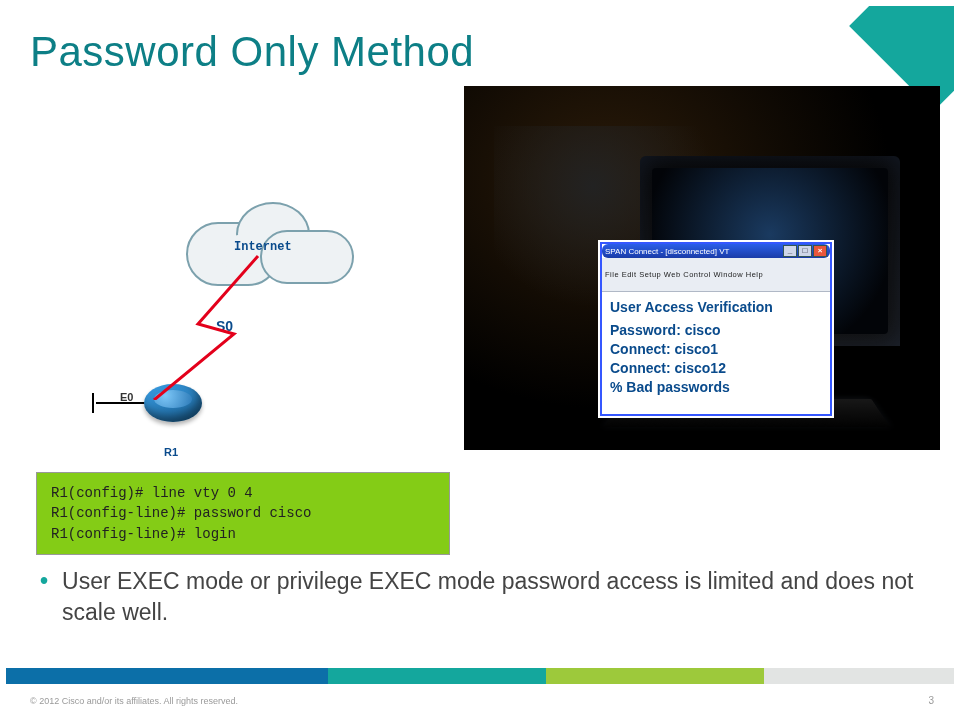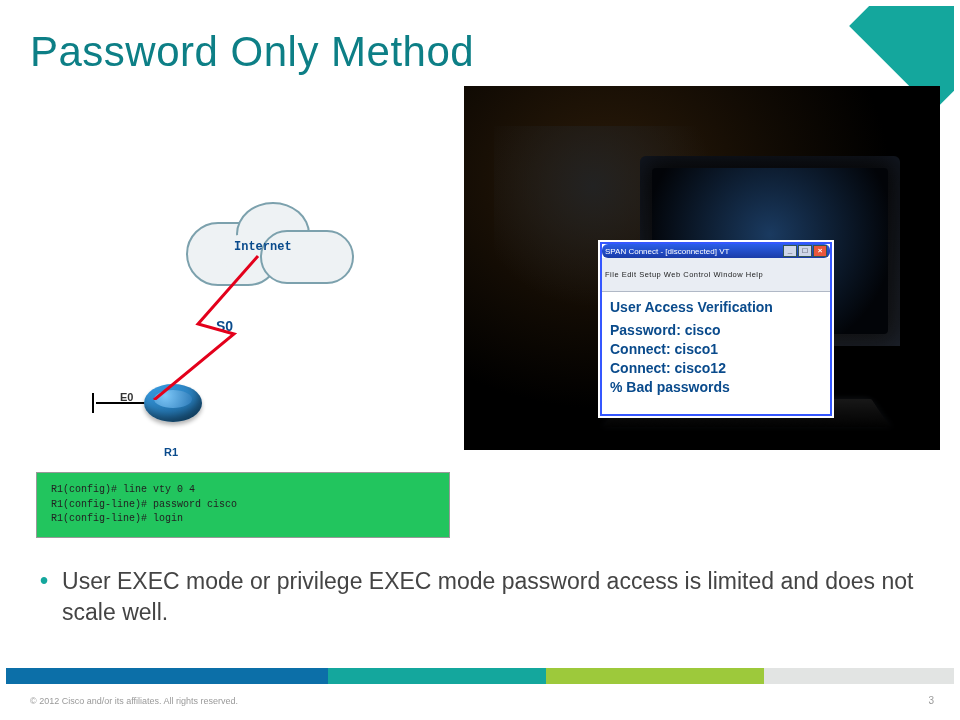--- a/index.html
+++ b/index.html
@@ -31,21 +31,21 @@
   .keyboard { position: absolute; bottom: 18px; left: 150px; right: 60px; height: 40px; background: linear-gradient(#181818,#020202); transform: perspective(200px) rotateX(45deg); border-radius: 2px; box-shadow: 0 -2px 8px rgba(90,100,120,0.15); }
 
   .terminal { position: absolute; top: 156px; right: 108px; width: 228px; background: #fff; border: 2px solid #3557ff; font-size: 9px; box-shadow: 0 0 0 2px #fff; }
   .term-title { background: linear-gradient(#2b5fe8,#1a3ca8); color: #fff; padding: 1px 3px; display: flex; justify-content: space-between; align-items: center; font-size: 8px; border-radius: 6px; }
   .term-btns span { display: inline-block; width: 12px; height: 10px; background: #cfd6e8; margin-left: 1px; border: 1px solid #355; font-size: 8px; line-height: 9px; text-align: center; color: #223; font-weight: bold; }
   .term-btns span.close { background: #e8573b; color: #fff; }
   .term-menu { background: #e9edf3; color: #222; padding: 12px 3px; font-size: 7.5px; letter-spacing: 0.5px; border-bottom: 1px solid #b0b8c6; }
   .term-body { padding: 6px 8px 18px; color: #0a4b8c; font-weight: bold; line-height: 1.35; font-size: 14px; }
   .term-body .hdr { margin-bottom: 4px; }
 
-  .code-box { position: absolute; top: 466px; left: 30px; right: 504px; border: 1px solid #999; background: #22c55e; padding: 10px 14px; font-family: "Courier New", monospace; font-size: 10px; color: #222; line-height: 1.45; white-space: pre; }
+  .code-box { position: absolute; top: 466px; left: 30px; right: 504px; border: 1px solid #999; background: #84cc16; padding: 10px 14px; font-family: "Courier New", monospace; font-size: 14px; color: #222; line-height: 1.45; white-space: pre; }
   .bullet-text { position: absolute; top: 560px; left: 30px; right: 30px; font-size: 23px; color: #444; line-height: 1.35; display: flex; }
   .bullet-text .dot { color: #14a79d; font-weight: bold; margin-right: 14px; margin-left: 4px; }
 
   .footer-bar { position: absolute; bottom: 30px; left: 0; right: 0; height: 16px; display: flex; }
   .footer-bar .seg { height: 100%; }
   .fb1 { width: 34%; background: #0c6fa8; }
   .fb2 { width: 23%; background: #14a79d; }
   .fb3 { width: 23%; background: #9dc93b; }
   .fb4 { flex: 1; background: #e2e4e3; }
   .copyright { position: absolute; bottom: 8px; left: 24px; font-size: 9px; color: #9a9a9a; }

